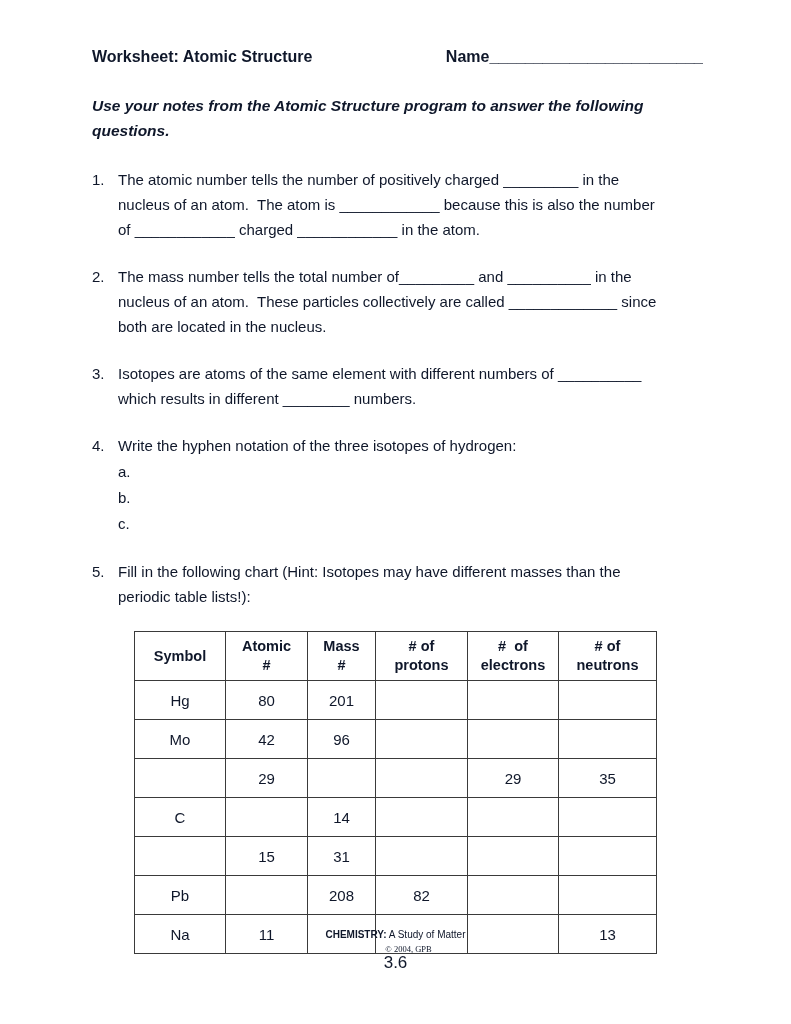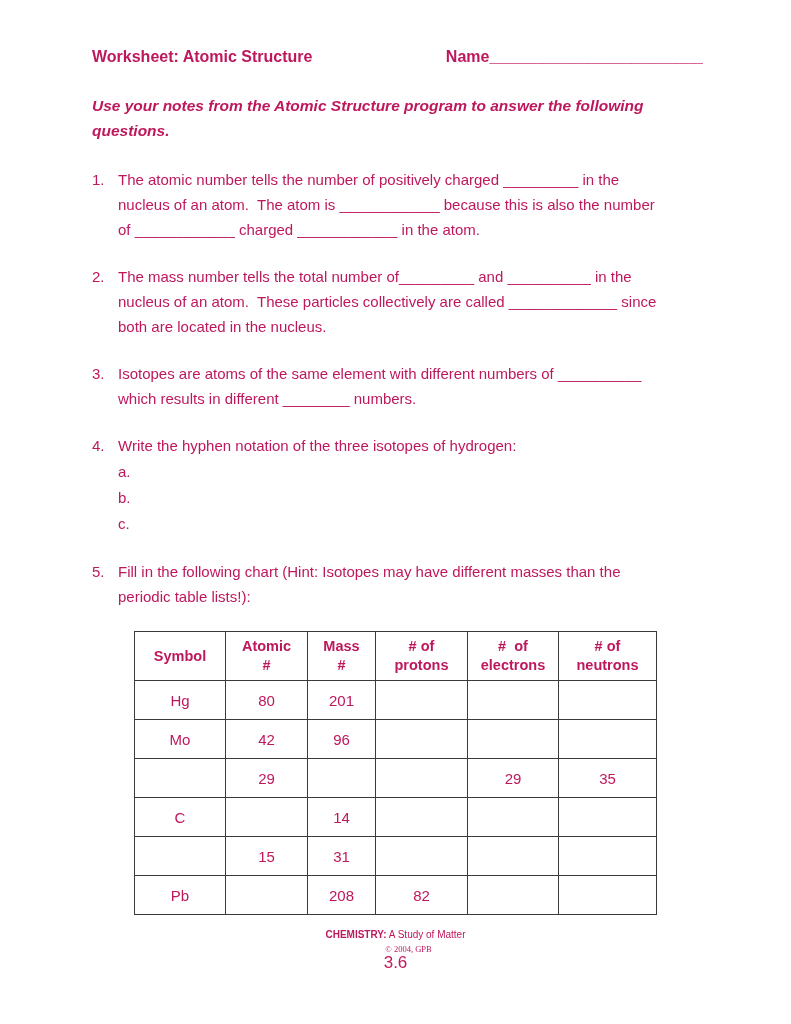--- a/index.html
+++ b/index.html
@@ -2,21 +2,21 @@
 <html><head>
 <meta charset="utf-8">
 <style>
   html,body { margin:0; padding:0; background:#e8e8e8; }
   .page {
     position: relative;
     width: 791px;
     height: 1024px;
     margin: 0 auto;
     background: #ffffff;
-    color: #be185d;
+    color: #0f172a;
     font-family: "Liberation Sans", sans-serif;
     overflow: hidden;
   }
   .content { padding: 44px 88px 0 92px; }
 
   .header-row {
     display: flex;
     justify-content: space-between;
     font-weight: bold;
     font-size: 16px;
@@ -207,20 +207,28 @@
           <td></td>
         </tr>
         <tr>
           <td>Pb</td>
           <td></td>
           <td>208</td>
           <td>82</td>
           <td></td>
           <td></td>
         </tr>
+        <tr>
+          <td>Na</td>
+          <td>11</td>
+          <td></td>
+          <td></td>
+          <td></td>
+          <td>13</td>
+        </tr>
       </tbody>
     </table>
 
   </div>
 
   <div class="footer">
     <div class="footer-brand"><span class="b">CHEMISTRY:</span><span> A Study of Matter</span></div>
     <div class="footer-copy">© 2004, GPB</div>
     <div class="footer-page">3.6</div>
   </div>

